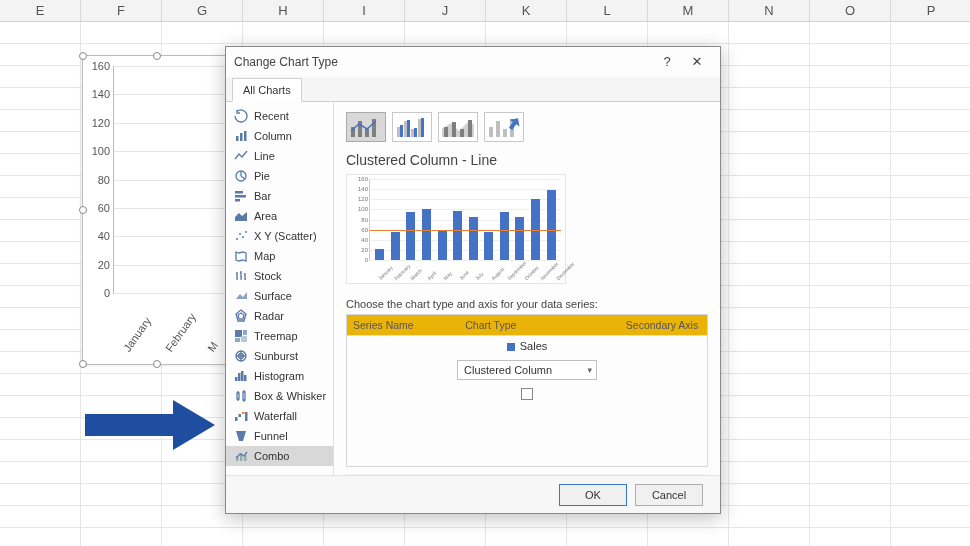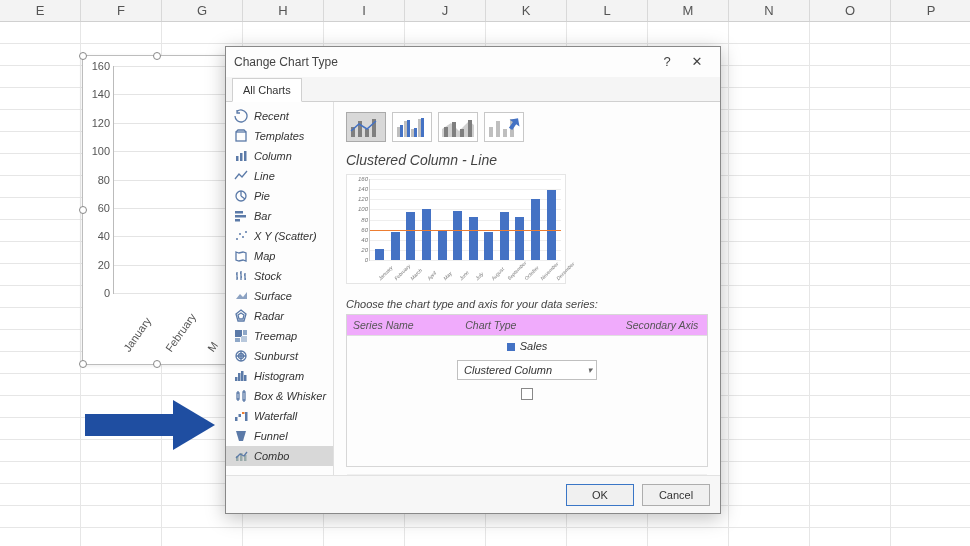--- a/index.html
+++ b/index.html
@@ -112,21 +112,21 @@
   }
   .dlg-tab {
     padding:5px 10px; font-size:11px; color:#555; border:1px solid transparent;
     position:relative; top:1px;
   }
   .dlg-tab.active {
     background:#fff; border:1px solid #d0d0d0; border-bottom:1px solid #fff;
     color:#333;
   }
   .dlg-body {
-    flex:1; display:flex; overflow:hidden;font-style:italic;
+    flex:1; display:flex; overflow:hidden;
   }
   .type-list {
     width: 108px; border-right:1px solid #e0e0e0;
     padding-top:4px;
     background:#fdfdfd;
     overflow:hidden;
   }
   .type-item {
     display:flex; align-items:center; gap:6px;
     padding:3px 6px 3px 8px; font-size:11px; color:#333;
@@ -164,36 +164,36 @@
   .pv-xlabels { position:absolute; left:22px; right:4px; bottom:0; height:20px;}
   .pv-xlab { position:absolute; font-size:5px; color:#777; transform:rotate(-45deg); transform-origin:top left;}
   .series-legend { font-size:11px; color:#444; margin-bottom:4px;}
   .series-table {
     border:1px solid #d7d7d7;
     flex:1; min-height:70px;
   }
   .series-header, .series-row {
     display:flex; align-items:center;
   }
-  .series-header { background:#f0abfc; border-bottom:1px solid #e0e0e0; font-size:10.5px; color:#555;}
+  .series-header { background:#eab308; border-bottom:1px solid #e0e0e0; font-size:10.5px; color:#555;}
   .series-header > div, .series-row > div { padding:4px 6px; }
   .c-name{flex:1.1}.c-type{flex:1.6}.c-axis{flex:0 0 90px; text-align:center;}
   .series-row { font-size:11px; border-bottom:1px solid #f1f1f1;flex-direction:column;}
   .series-row .swatch{ width:8px; height:8px; display:inline-block; margin-right:5px; vertical-align:middle;}
   .sw-blue{background:#4472c4}.sw-orange{background:#ed7d31}
   .combo {
     display:flex; align-items:center; justify-content:space-between;
     border:1px solid #c0c0c0; background:#fff; height:20px; padding:0 4px 0 6px;
     font-size:11px; width: 140px;
   }
   .combo .caret { font-size:9px; color:#666;}
   .chk { width:12px; height:12px; border:1px solid #888; background:#fff; display:inline-block;}
   .dlg-footer {
     height:38px; border-top:1px solid #e2e2e2;
-    display:flex; justify-content:flex-end; align-items:center; gap:8px; padding-right:10px;
+    display:flex; justify-content:flex-end; align-items:center; gap:8px; padding-right:17px;
     background:#f7f7f7;
   }
   .dlg-btn {
     min-width:68px; height:22px; border:1px solid #adadad; background:#f0f0f0;
     font-size:11px; text-align:center; line-height:20px;
   }
   .dlg-btn.primary{ border:1px solid #3a76c6; }
 </style>
 </head>
 <body>
@@ -624,29 +624,20 @@
           <span class="ic">
             <svg viewBox="0 0 14 14">
               <path d="M1 7a6 6 0 1 0 2-4.5M3 1v3h3"></path>
             </svg>
           </span>
           <span>Recent</span>
         </div>
         <div class="type-item">
           <span class="ic">
             <svg viewBox="0 0 14 14">
-              <rect x="2" y="3" width="10" height="9"></rect>
-              <path d="M2 3l2-2h6l2 2"></path>
-            </svg>
-          </span>
-          <span>Templates</span>
-        </div>
-        <div class="type-item">
-          <span class="ic">
-            <svg viewBox="0 0 14 14">
               <rect x="2" y="7" width="2.5" height="5" fill="#5b7aa8" stroke="none"></rect>
               <rect x="6" y="4" width="2.5" height="8" fill="#5b7aa8" stroke="none"></rect>
               <rect x="10" y="2" width="2.5" height="10" fill="#5b7aa8" stroke="none"></rect>
             </svg>
           </span>
           <span>Column</span>
         </div>
         <div class="type-item">
           <span class="ic">
             <svg viewBox="0 0 14 14">
@@ -666,20 +657,28 @@
         </div>
         <div class="type-item">
           <span class="ic">
             <svg viewBox="0 0 14 14">
               <rect x="1" y="2" width="8" height="2.5" fill="#5b7aa8" stroke="none"></rect>
               <rect x="1" y="6" width="11" height="2.5" fill="#5b7aa8" stroke="none"></rect>
               <rect x="1" y="10" width="5" height="2.5" fill="#5b7aa8" stroke="none"></rect>
             </svg>
           </span>
           <span>Bar</span>
+        </div>
+        <div class="type-item">
+          <span class="ic">
+            <svg viewBox="0 0 14 14">
+              <polygon points="1,12 1,8 5,4 8,7 13,3 13,12" fill="#5b7aa8" stroke="none"></polygon>
+            </svg>
+          </span>
+          <span>Area</span>
         </div>
         <div class="type-item">
           <span class="ic">
             <svg viewBox="0 0 14 14">
               <circle cx="3" cy="10" r="1" fill="#5b7aa8" stroke="none"></circle>
               <circle cx="6" cy="5" r="1" fill="#5b7aa8" stroke="none"></circle>
               <circle cx="9" cy="8" r="1" fill="#5b7aa8" stroke="none"></circle>
               <circle cx="12" cy="3" r="1" fill="#5b7aa8" stroke="none"></circle>
             </svg>
           </span>

